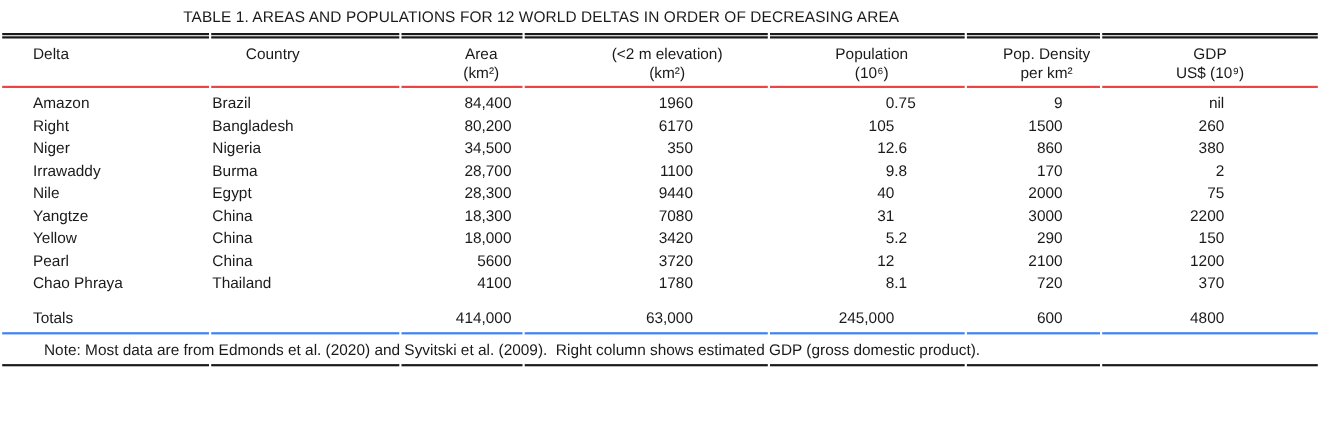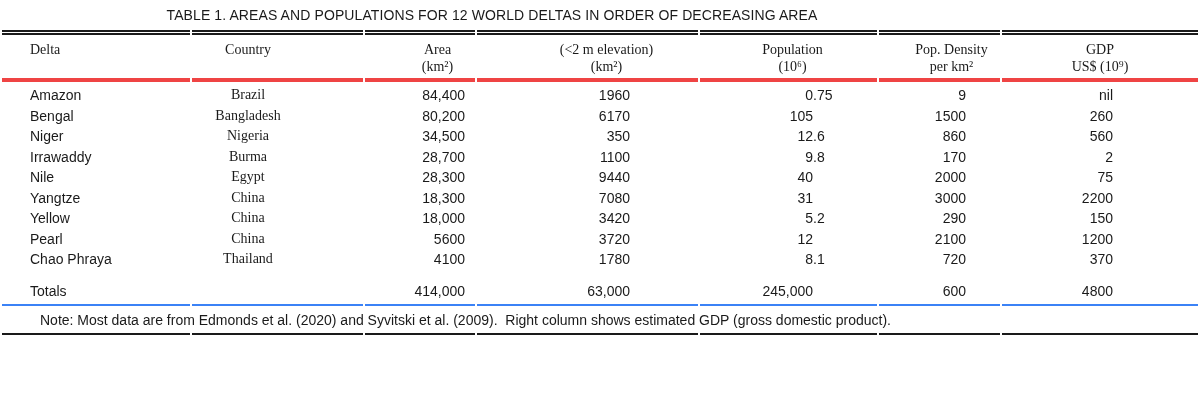--- a/index.html
+++ b/index.html
@@ -30,43 +30,42 @@
   }
 
   
   td.ruleT { border-bottom: 5px double #1a1a1a; height: 0; padding: 0; }
   td.ruleB { border-top: 2px solid #1a1a1a; height: 0; padding: 0; }
 
   th {
     font-weight: normal;
     vertical-align: top;
     padding-top: 6px; padding-bottom: 3px;
-    border-bottom: 4px solid #ef4444;
+    border-bottom: 2px solid #ef4444;
     line-height: 17px;
     white-space: nowrap;
-    font-family: Liberation Serif, serif;
   }
   .h2 { min-height: 17px; }
 
   tbody td {
     height: 20.5px; line-height: 20.5px;
     padding-top: 0; padding-bottom: 0;
     white-space: nowrap;
     overflow: visible;
   }
   tr.first td { padding-top: 3px; }
   tr.sp td { height: 9px; line-height: 9px; border: none; }
   tr.totals td {
     height: 23px; line-height: 25px;
     border-bottom: 2px solid #3b82f6;
   }
 
   
   .c1 { text-align: left;  padding-left: 28px; }
-  td.c2 { text-align: center; padding-right: 60px; font-family: Liberation Serif, serif; }
+  td.c2 { text-align: left; padding-right: 60px; }
   th.c2 { text-align: center; padding-right: 60px; }
   td.c3 { text-align: right; padding-right: 10px; }
   th.c3 { text-align: center; padding-left: 36px; }
   td.c4 { text-align: right; padding-right: 68px; }
   th.c4 { text-align: center; padding-left: 39px; }
   td.c5 { text-align: right; padding-right: 40px; }
   th.c5 { text-align: center; padding-left: 9px; }
   td.c6 { text-align: right; padding-right: 34px; }
   th.c6 { text-align: center; padding-left: 25px; }
   td.c7 { text-align: right; padding-right: 85px; }
@@ -144,36 +143,36 @@
         <tr class="first">
           <td class="c1">Amazon</td>
           <td class="c2">Brazil</td>
           <td class="c3">84,400</td>
           <td class="c4">1960</td>
           <td class="c5"><span>0</span><span class="fp">.75</span></td>
           <td class="c6">9</td>
           <td class="c7">nil</td>
         </tr>
         <tr>
-          <td class="c1">Bengal</td>
+          <td class="c1">Right</td>
           <td class="c2">Bangladesh</td>
           <td class="c3">80,200</td>
           <td class="c4">6170</td>
           <td class="c5"><span>105</span><span class="fp"></span></td>
           <td class="c6">1500</td>
           <td class="c7">260</td>
         </tr>
         <tr>
           <td class="c1">Niger</td>
           <td class="c2">Nigeria</td>
           <td class="c3">34,500</td>
           <td class="c4">350</td>
           <td class="c5"><span>12</span><span class="fp">.6</span></td>
           <td class="c6">860</td>
-          <td class="c7">560</td>
+          <td class="c7">380</td>
         </tr>
         <tr>
           <td class="c1">Irrawaddy</td>
           <td class="c2">Burma</td>
           <td class="c3">28,700</td>
           <td class="c4">1100</td>
           <td class="c5"><span>9</span><span class="fp">.8</span></td>
           <td class="c6">170</td>
           <td class="c7">2</td>
         </tr>

